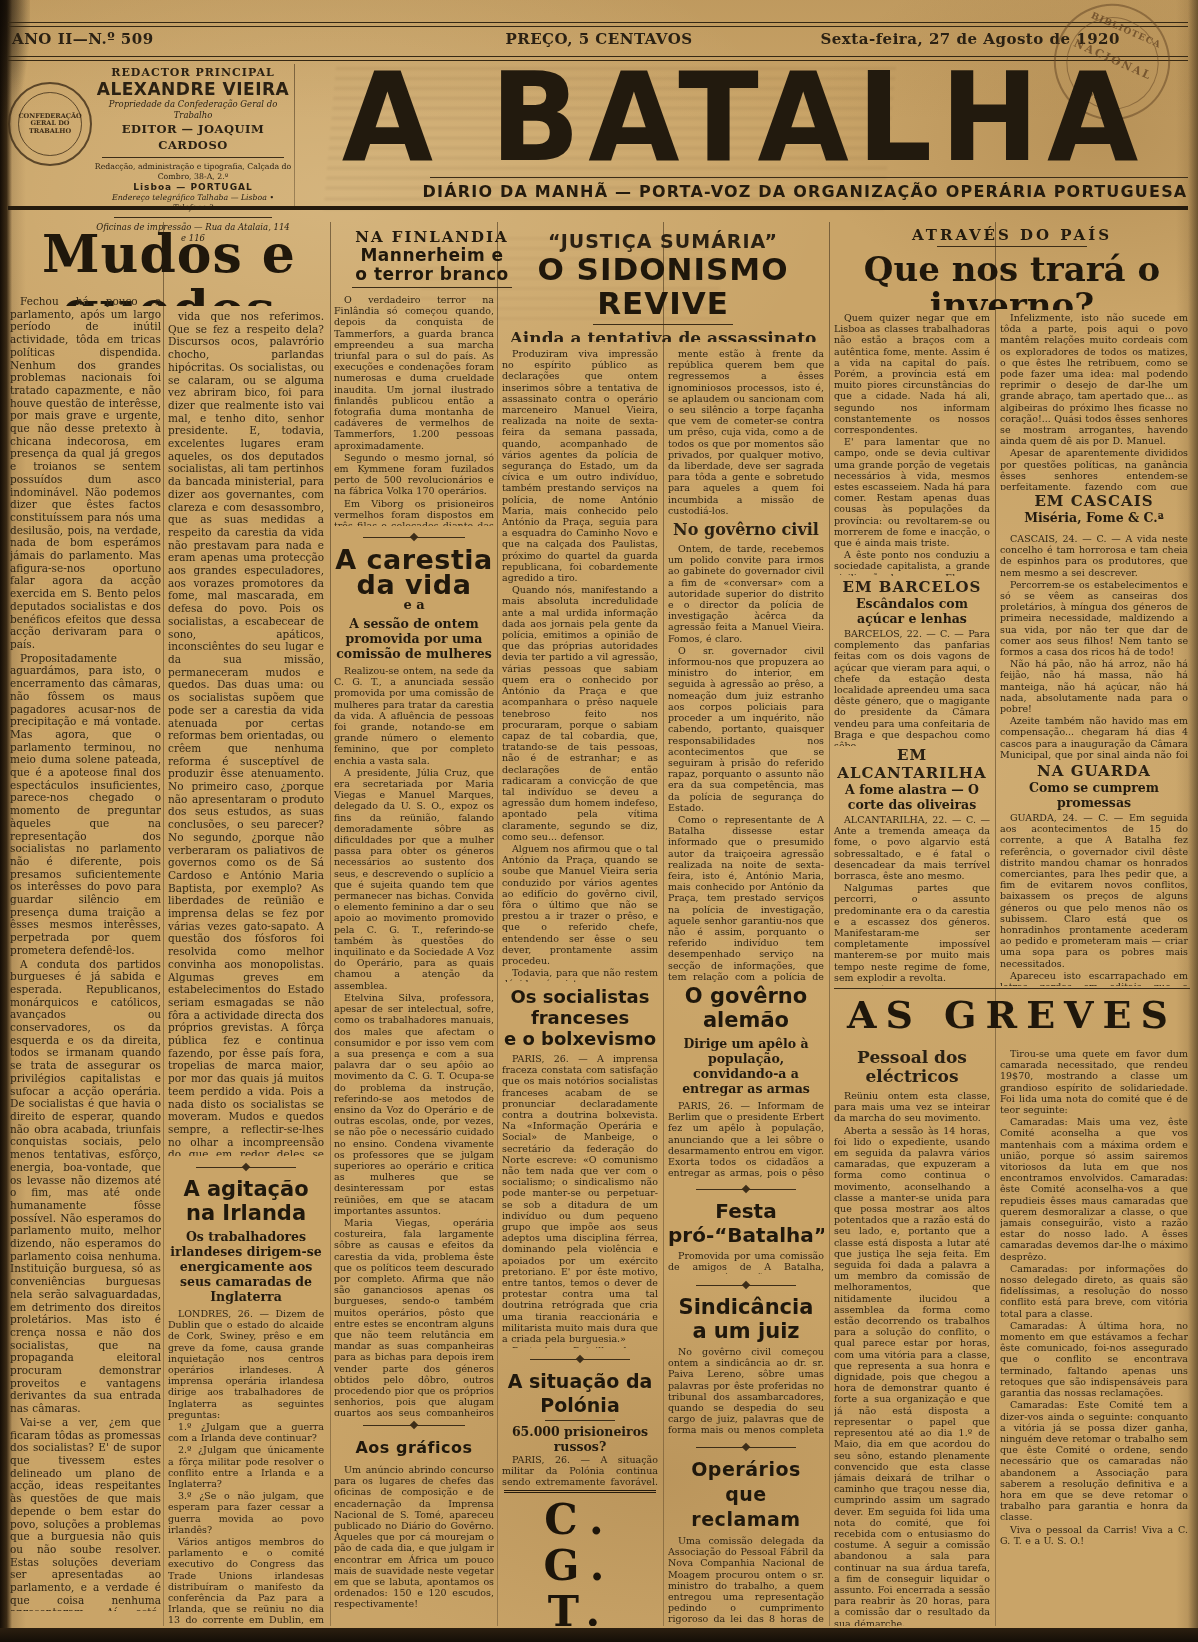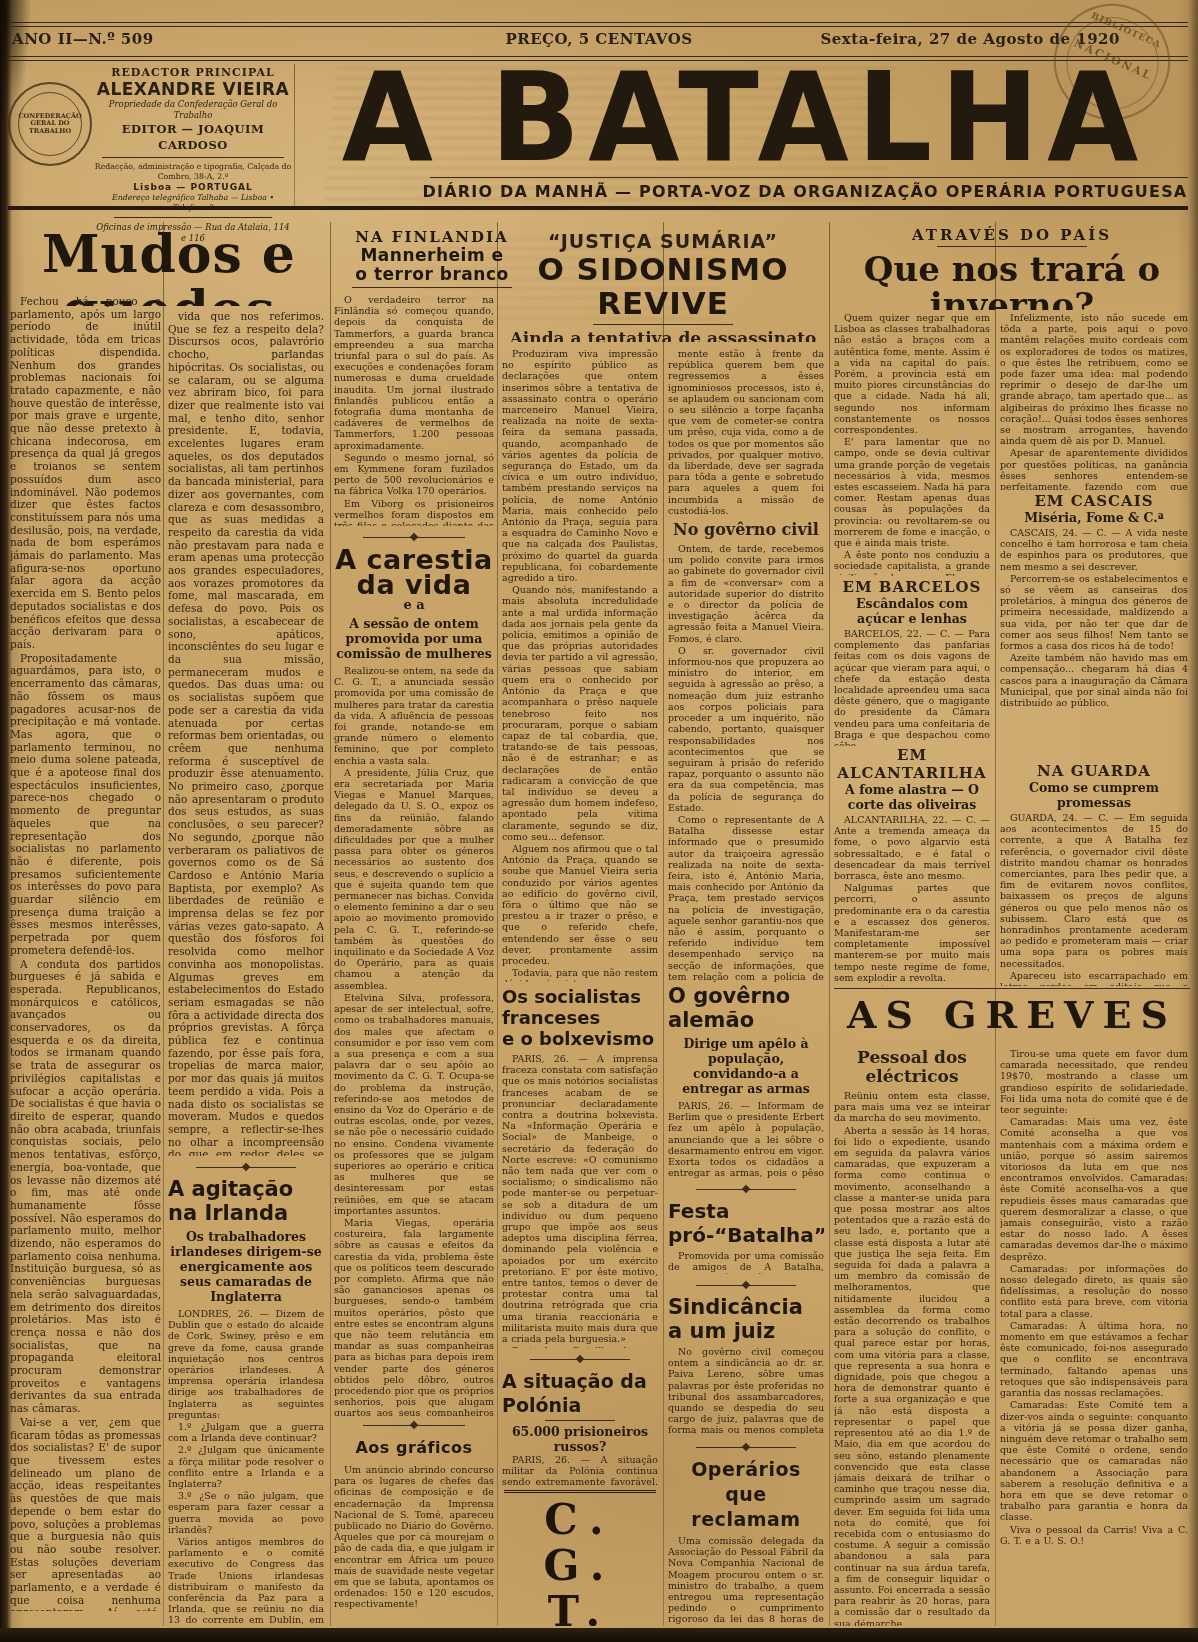--- a/index.html
+++ b/index.html
@@ -58,21 +58,21 @@
     font:bold 11px/12px "DejaVu Serif",serif;color:rgba(96,66,34,.75);letter-spacing:2px;}
   .stamp .t3{position:absolute;left:0;right:0;bottom:14px;text-align:center;
     font:bold 8px/9px "DejaVu Serif",serif;color:rgba(96,66,34,.7);letter-spacing:1px;}
   
   .h-giant{font:bold 52px/56px "DejaVu Serif",serif;text-align:center;color:#1f170b;letter-spacing:1px;}
   .kick{font:bold 15px/18px "DejaVu Serif",serif;text-align:center;letter-spacing:2px;color:#241b0e;}
   .kick-big{font:bold 19px/22px "DejaVu Sans",sans-serif;text-align:center;letter-spacing:1px;}
   .h-sid{font:bold 31px/34px "DejaVu Sans",sans-serif;text-align:center;letter-spacing:1px;color:#1f170b;}
   .h-inv{font:bold 34px/36px "DejaVu Serif",serif;text-align:center;color:#1f170b;}
   .h-greves{font:bold 38px/42px "DejaVu Serif",serif;text-align:center;letter-spacing:9px;color:#1f170b;}
-  .h-med{font:bold 21px/24px "DejaVu Sans",sans-serif;text-align:left;color:#20180c;}
+  .h-med{font:bold 21px/24px "DejaVu Sans",sans-serif;text-align:center;color:#20180c;}
   .h-disp{font:bold 22px/25px "DejaVu Sans",sans-serif;text-align:center;letter-spacing:.5px;color:#20180c;}
   .h-cgt{font:bold 42px/46px "DejaVu Serif",serif;text-align:center;letter-spacing:12px;color:#1d150a;}
   .h-loc{font:bold 15px/18px "DejaVu Serif",serif;text-align:center;letter-spacing:1px;}
   .sub-b{font:bold 12.5px/15px "DejaVu Serif",serif;text-align:center;color:#241b0e;}
   .sub-m{font:bold 16px/19px "DejaVu Serif",serif;text-align:center;}
   .orn{position:relative;height:9px;margin:5px auto;width:64%;}
   .orn::before{content:"";position:absolute;left:0;right:0;top:4px;border-top:1px solid #3c2d18;}
   .orn::after{content:"";position:absolute;left:50%;top:1px;width:6px;height:6px;background:#3c2d18;transform:translateX(-50%) rotate(45deg);}
   
   .bt p{font:9.5px/11.2px "DejaVu Serif",serif;text-align:justify;text-indent:10px;
@@ -312,23 +312,24 @@
     <div class="bt" style="margin-top:2px;">
         <p>ALCANTARILHA, 22. — C. — Ante a tremenda ameaça da fome, o povo algarvio está sobressaltado, e é fatal o desencadear da mais terrível borrasca, êste ano mesmo.</p>
         <p>Nalgumas partes que percorri, o assunto predominante era o da carestia e a escassez dos géneros. Manifestaram-me ser completamente impossível manterem-se por muito mais tempo neste regime de fome, sem explodir a revolta.</p>
         <p>Num sítio do campo, onde estive duas horas, os rurais só me falaram na revolução social, na presença dum lavrador. Este considera que ela é inevitável e necessária ao povo como o pão para a bôca, e que a situação é muito apertada. E bem apertada que ela é!</p>
       </div>
   </div>
 
   <div class="art" style="left:1000px;top:492px;width:188px;height:268px;">
     <div class="h-loc">EM CASCAIS</div>
     <div class="sub-b">Miséria, Fome &amp; C.ª</div>
-    <div class="bt" style="margin-top:2px;">
+    <div class="bt" style="margin-top:8px;">
         <p>CASCAIS, 24. — C. — A vida neste concelho é tam horrorosa e tam cheia de espinhos para os produtores, que nem mesmo a sei descrever.</p>
         <p>Percorrem-se os estabelecimentos e só se vêem as canseiras dos proletários, à míngua dos géneros de primeira necessidade, maldizendo a sua vida, por não ter que dar de comer aos seus filhos! Nem tanto se formos a casa dos ricos há de todo!</p>
+        <p>Não há pão, não há arroz, não há feijão, não há massa, não há manteiga, não há açúcar, não há nada, absolutamente nada para o pobre!</p>
         <p>Azeite também não havido mas em compensação... chegaram há dias 4 cascos para a inauguração da Câmara Municipal, que por sinal ainda não foi distribuído ao público.</p>
       </div>
   </div>
 
   <div class="art" style="left:1000px;top:762px;width:188px;height:224px;">
     <div class="h-loc">NA GUARDA</div>
     <div class="sub-b">Como se cumprem promessas</div>
     <div class="bt" style="margin-top:2px;">
         <p>GUARDA, 24. — C. — Em seguida aos acontecimentos de 15 do corrente, a que A Batalha fez referência, o governador civil dêste distrito mandou chamar os honrados comerciantes, para lhes pedir que, a fim de evitarem novos conflitos, baixassem os preços de alguns géneros ou que pelo menos não os subissem. Claro está que os honradinhos prontamente acederam ao pedido e prometeram mais — criar uma sopa para os pobres mais necessitados.</p>
         <p>Apareceu isto escarrapachado em letras gordas em editais que o governador mandou afixar, mas escusado será dizer que não cozeu e era frequente ouvir-se comentar aqui também — isto não passa de vigarice; e como de vigarices estamos nós fartos revestimo-nos de tôda a paciência e esperamos... Os géneros desceram mas... na razão inversa: o arroz que nesse dia se apanhava a 1$00 desceu para 1$20 e 1$50, arroz que não presta, é claro, porque o bom, como êles lhe chamam, está a 1$60 e 1$70. Subiu o feijão, o fiel amigo, a 1$80 e 2$60 o quilo, e o pão... êle, o negrinho como a consciência deles, está a $70 e $80 o quilo. Isto nesta terra dos três F. F. F. Oremos!...</p>

